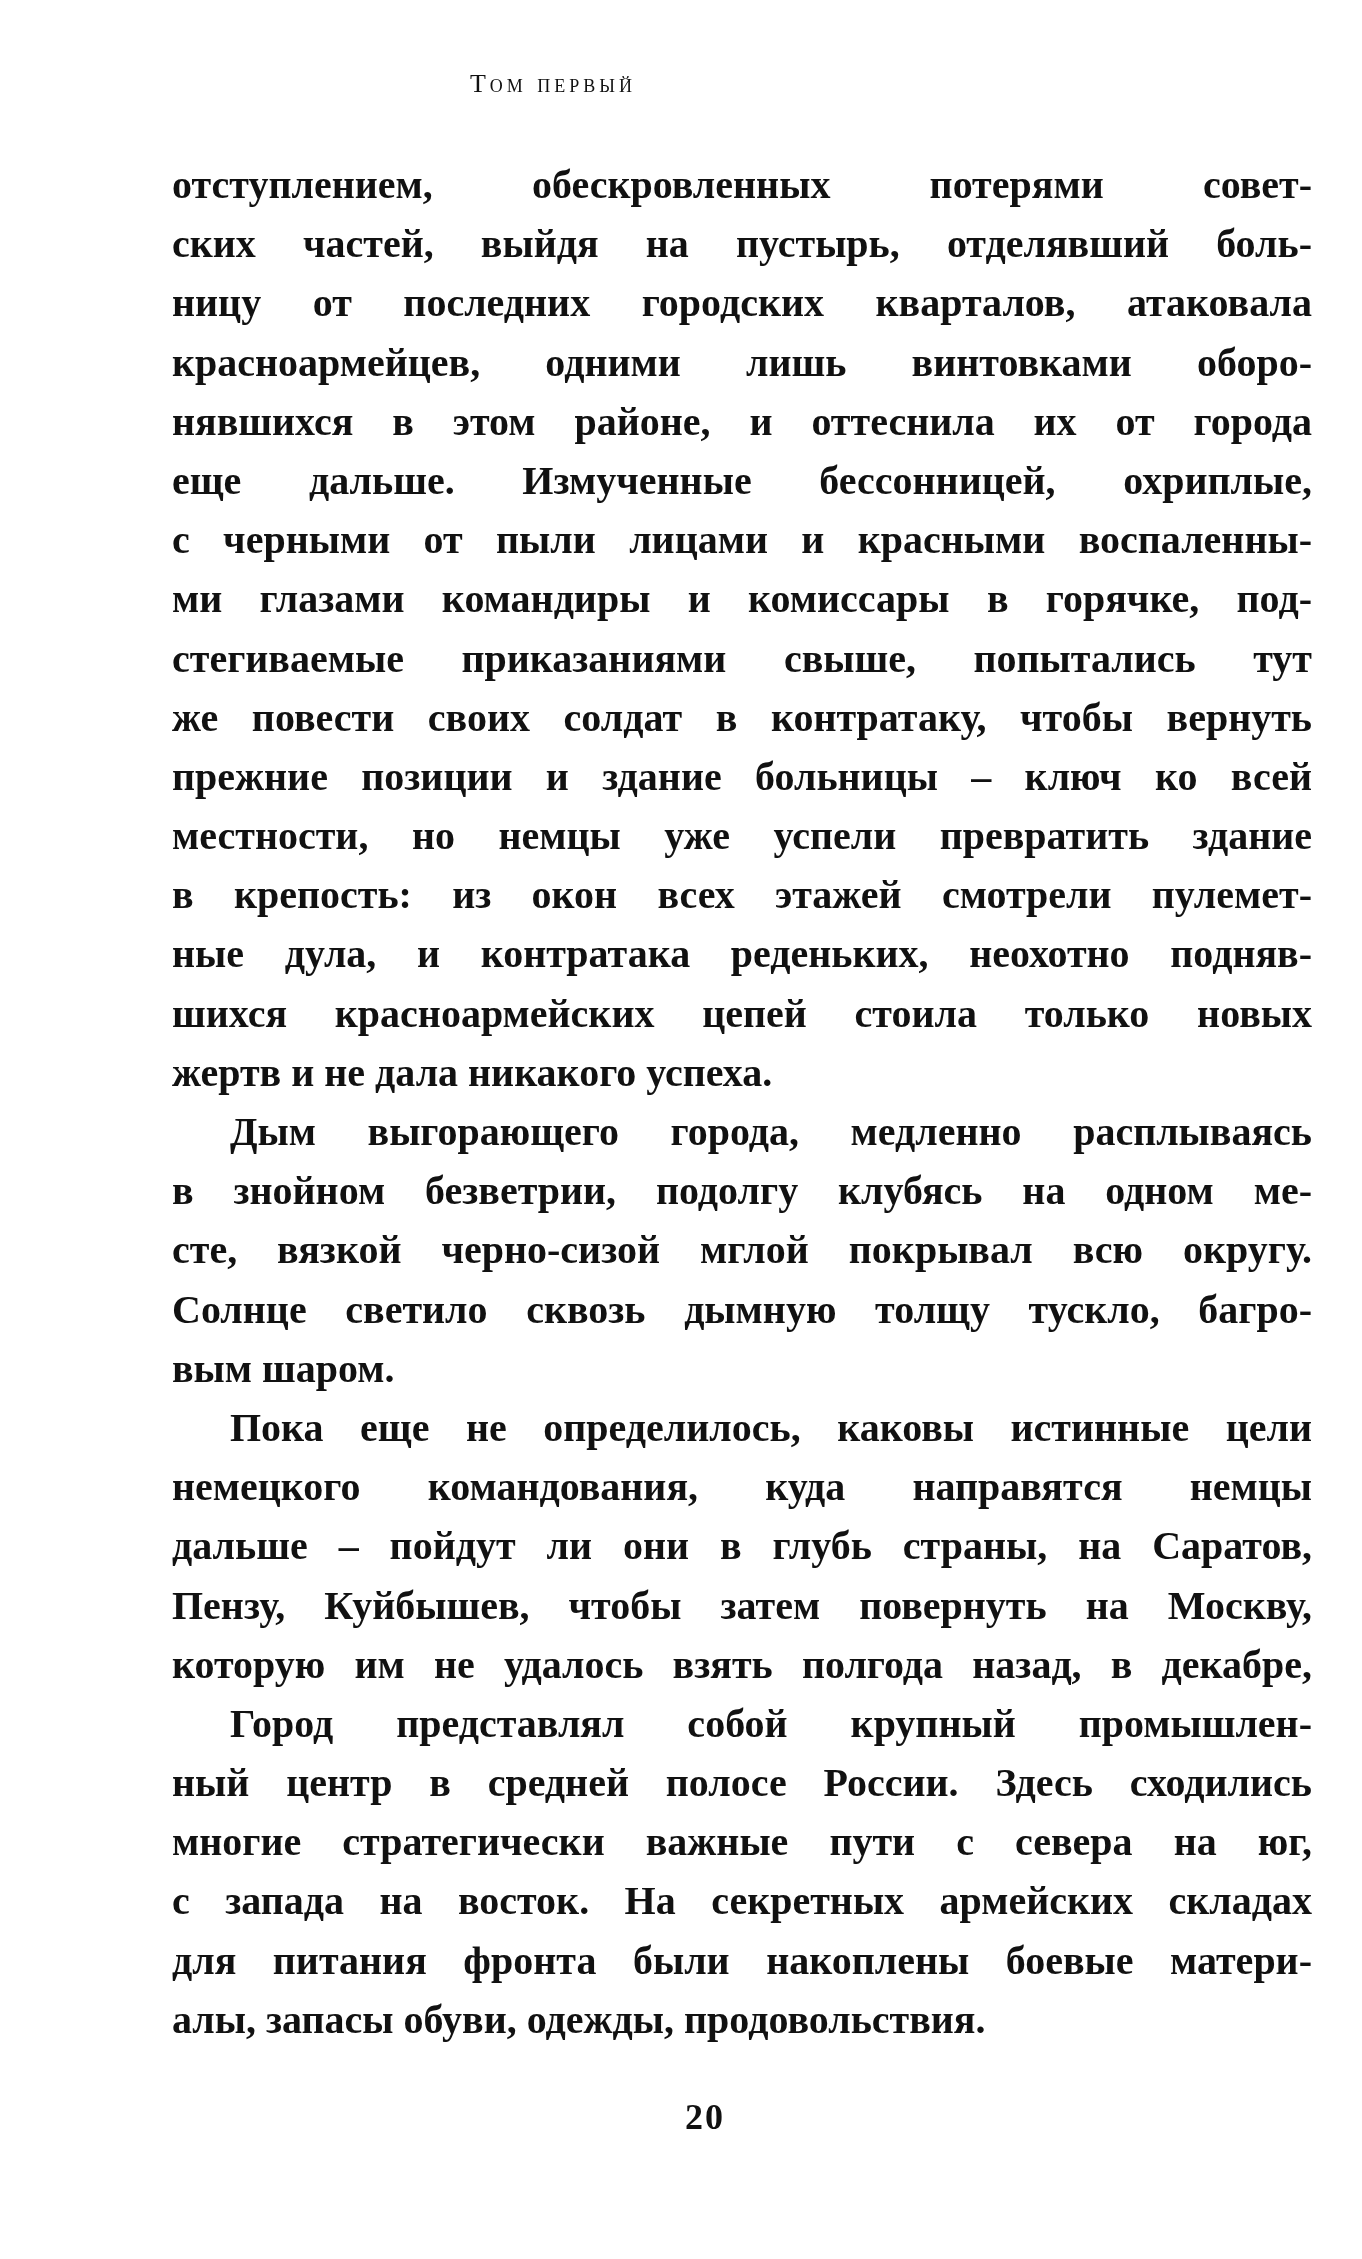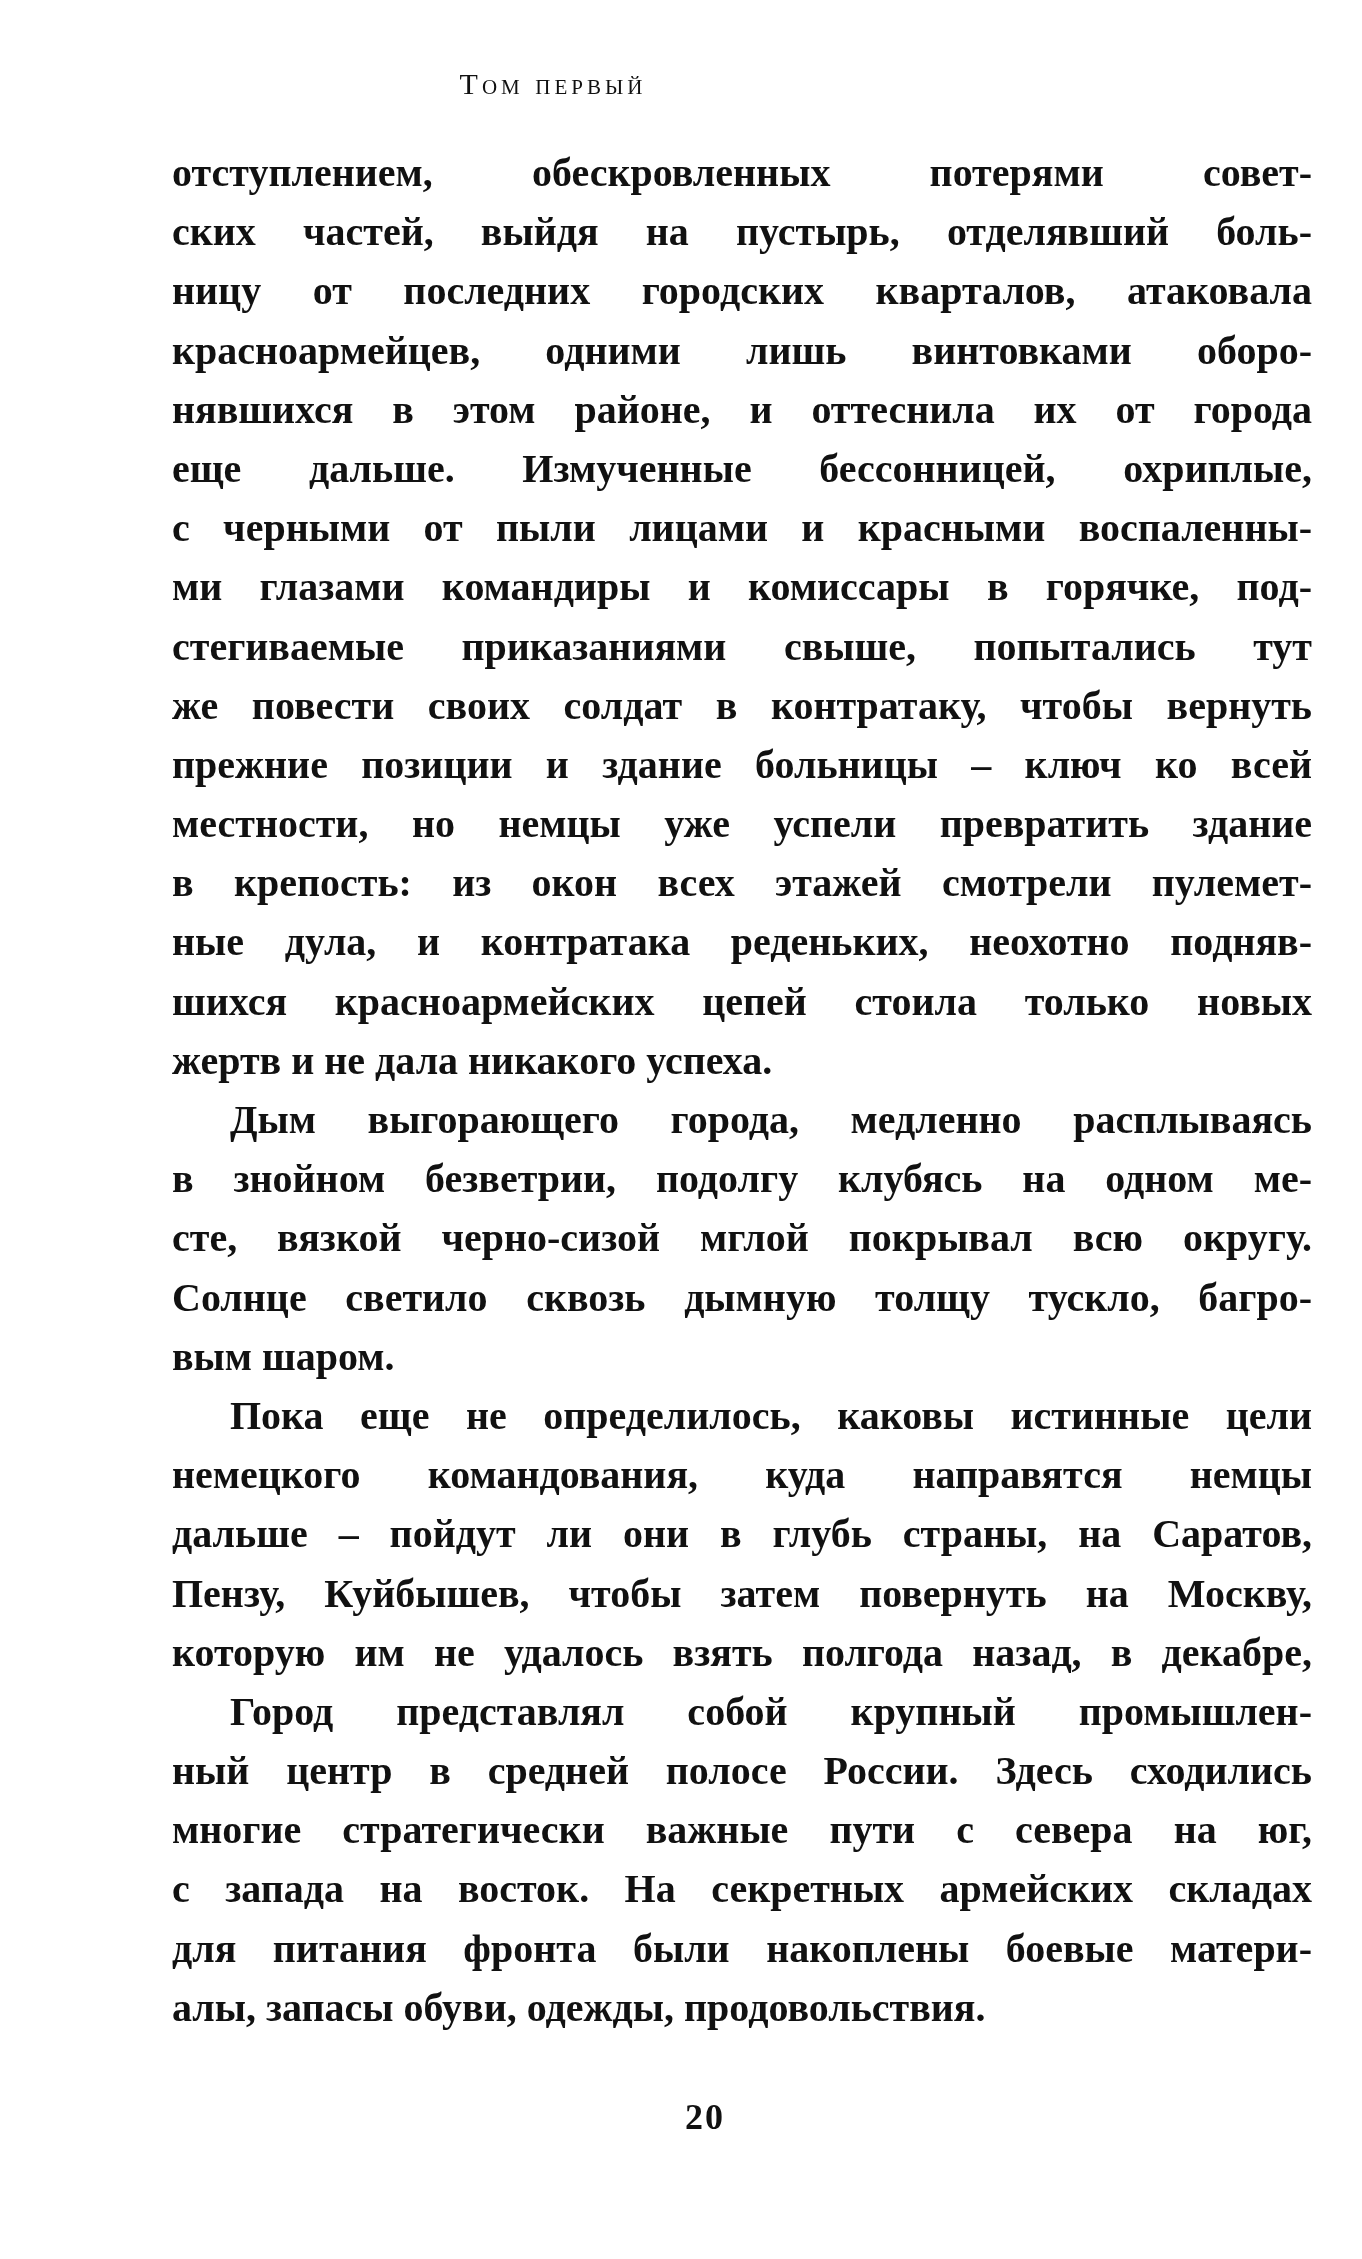--- a/index.html
+++ b/index.html
@@ -14,29 +14,29 @@
       overflow: hidden;
       color: #111111;
       font-family: "Liberation Serif", "DejaVu Serif", serif;
     }
     .running-head {
       position: absolute;
       top: 64px;
       left: 0;
       width: 1106px;
       text-align: center;
-      font-size: 30px;
+      font-size: 26px;
       line-height: 40px;
       font-variant: small-caps;
       letter-spacing: 4px;
       color: #111111;
     }
     .text-block {
       position: absolute;
-      top: 143px;
+      top: 155px;
       left: 172px;
       width: 1140px;
     }
     .line {
       display: block;
       height: 59.2px;
       line-height: 59.2px;
       font-size: 40px;
       font-weight: bold;
       white-space: nowrap;

